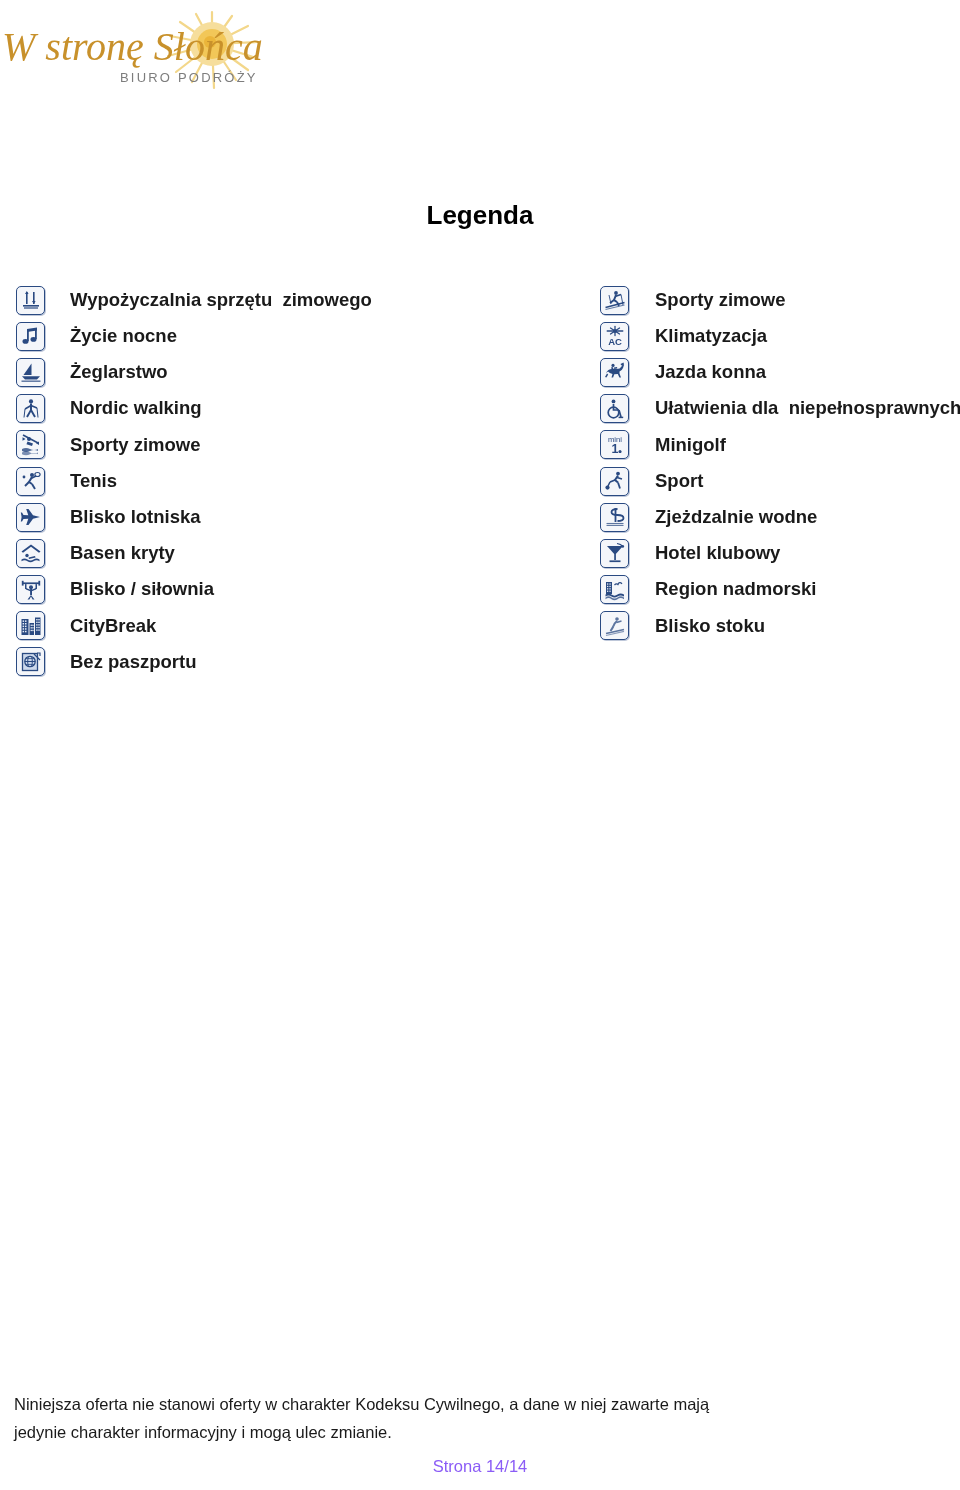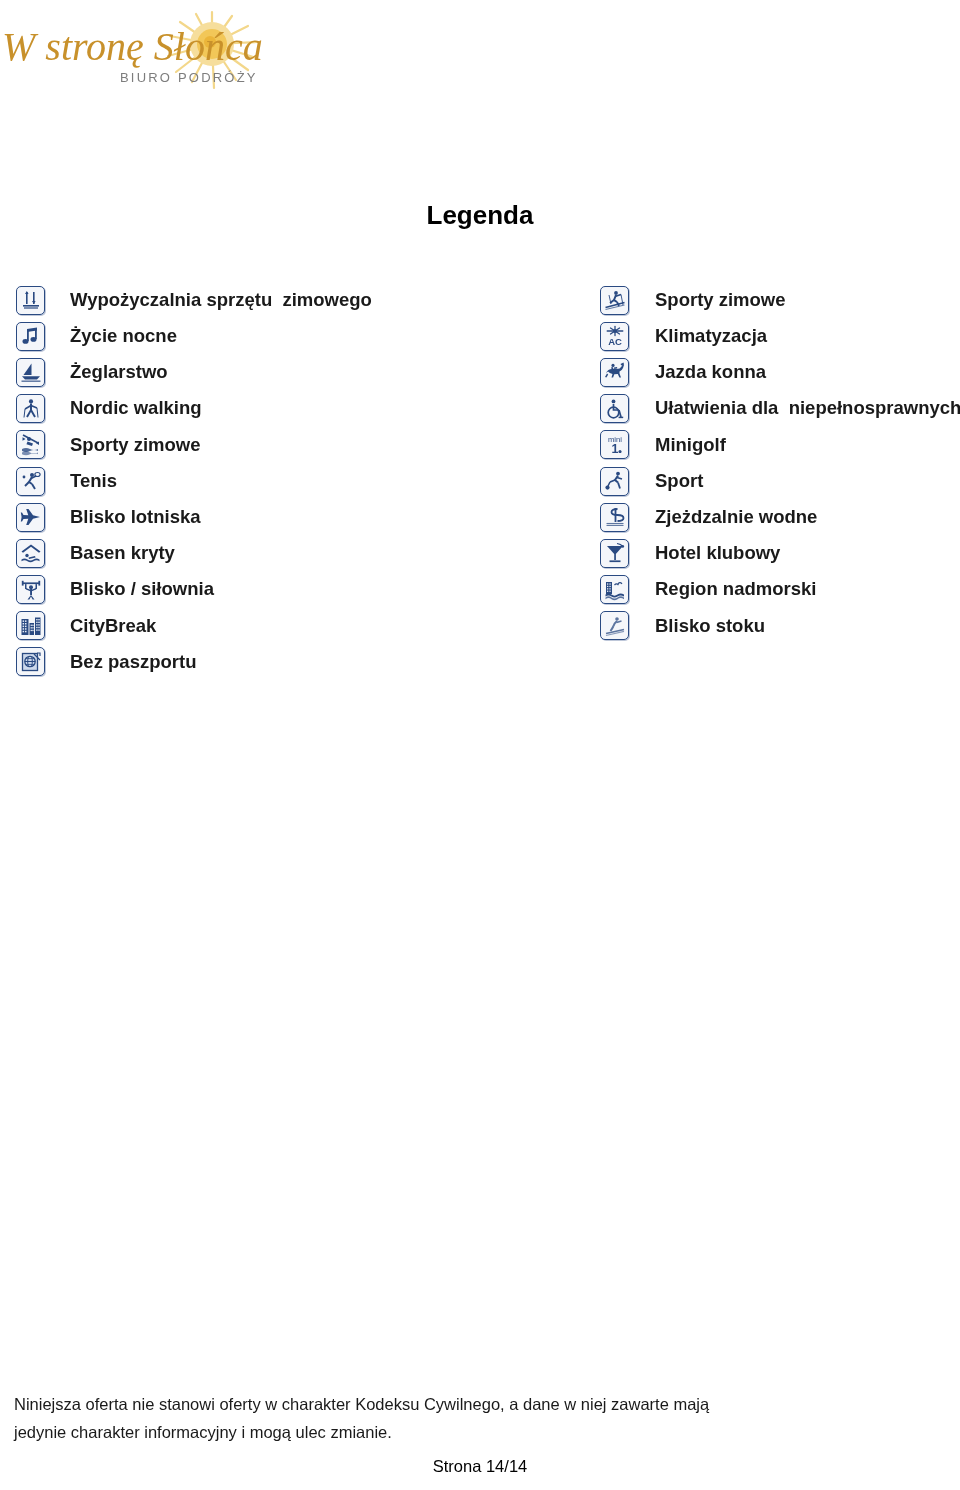--- a/index.html
+++ b/index.html
@@ -88,21 +88,21 @@
     color: #1a1a1a;
   }
   #disclaimer div { white-space: pre; }
   #page-number {
     position: absolute;
     left: 0;
     top: 1457px;
     width: 960px;
     text-align: center;
     font-size: 16.5px;
-    color: #000000;
+    color: #8b5cf6;
   }
 </style>
 </head>
 <body>
 
 <div id="logo">
   <svg width="300" height="100" viewBox="0 0 300 100" xmlns="http://www.w3.org/2000/svg">
     <g>
       <g stroke="#F3D78A" stroke-width="2.2" stroke-linecap="round">
         <line x1="212" y1="42" x2="212" y2="10"></line>

